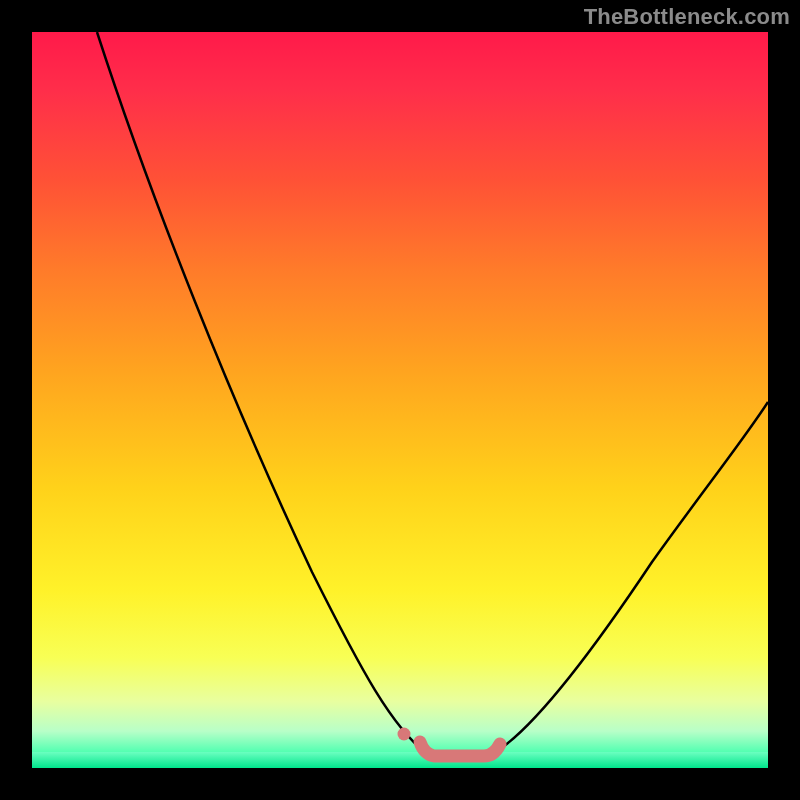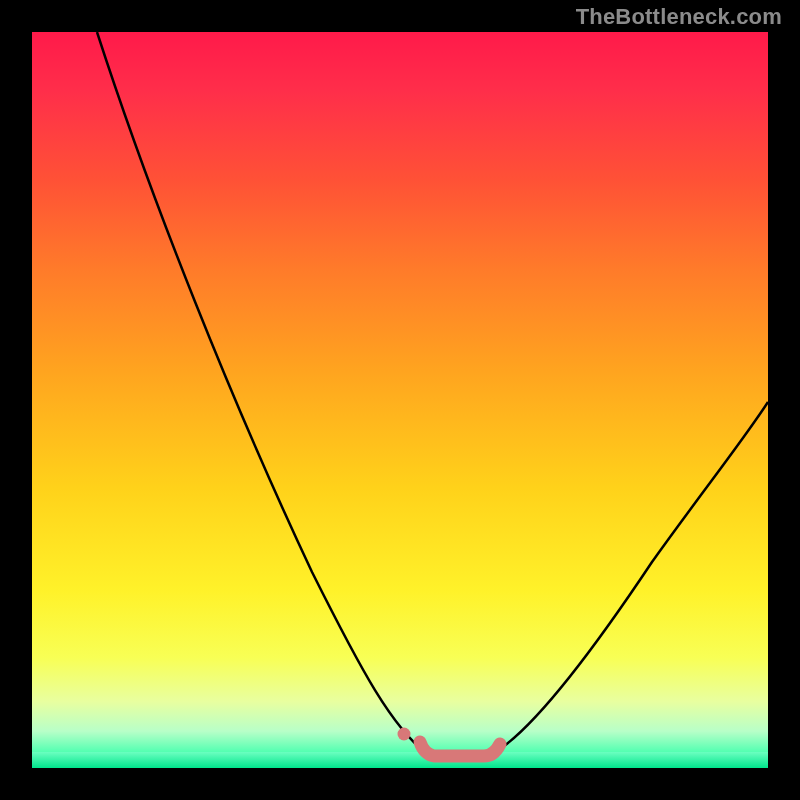--- a/index.html
+++ b/index.html
@@ -53,21 +53,21 @@
   svg.plot {
     position: absolute;
     left: 0;
     top: 0;
     width: 736px;
     height: 736px;
   }
   .watermark {
     position: absolute;
     top: 4px;
-    right: 18px;
+    right: 10px;
     font-family: Arial, Helvetica, sans-serif;
     font-size: 22px;
     font-weight: 600;
     color: #8b8b8b;
     letter-spacing: 0.2px;
     user-select: none;
     pointer-events: none;
   }
 </style>
 </head>

